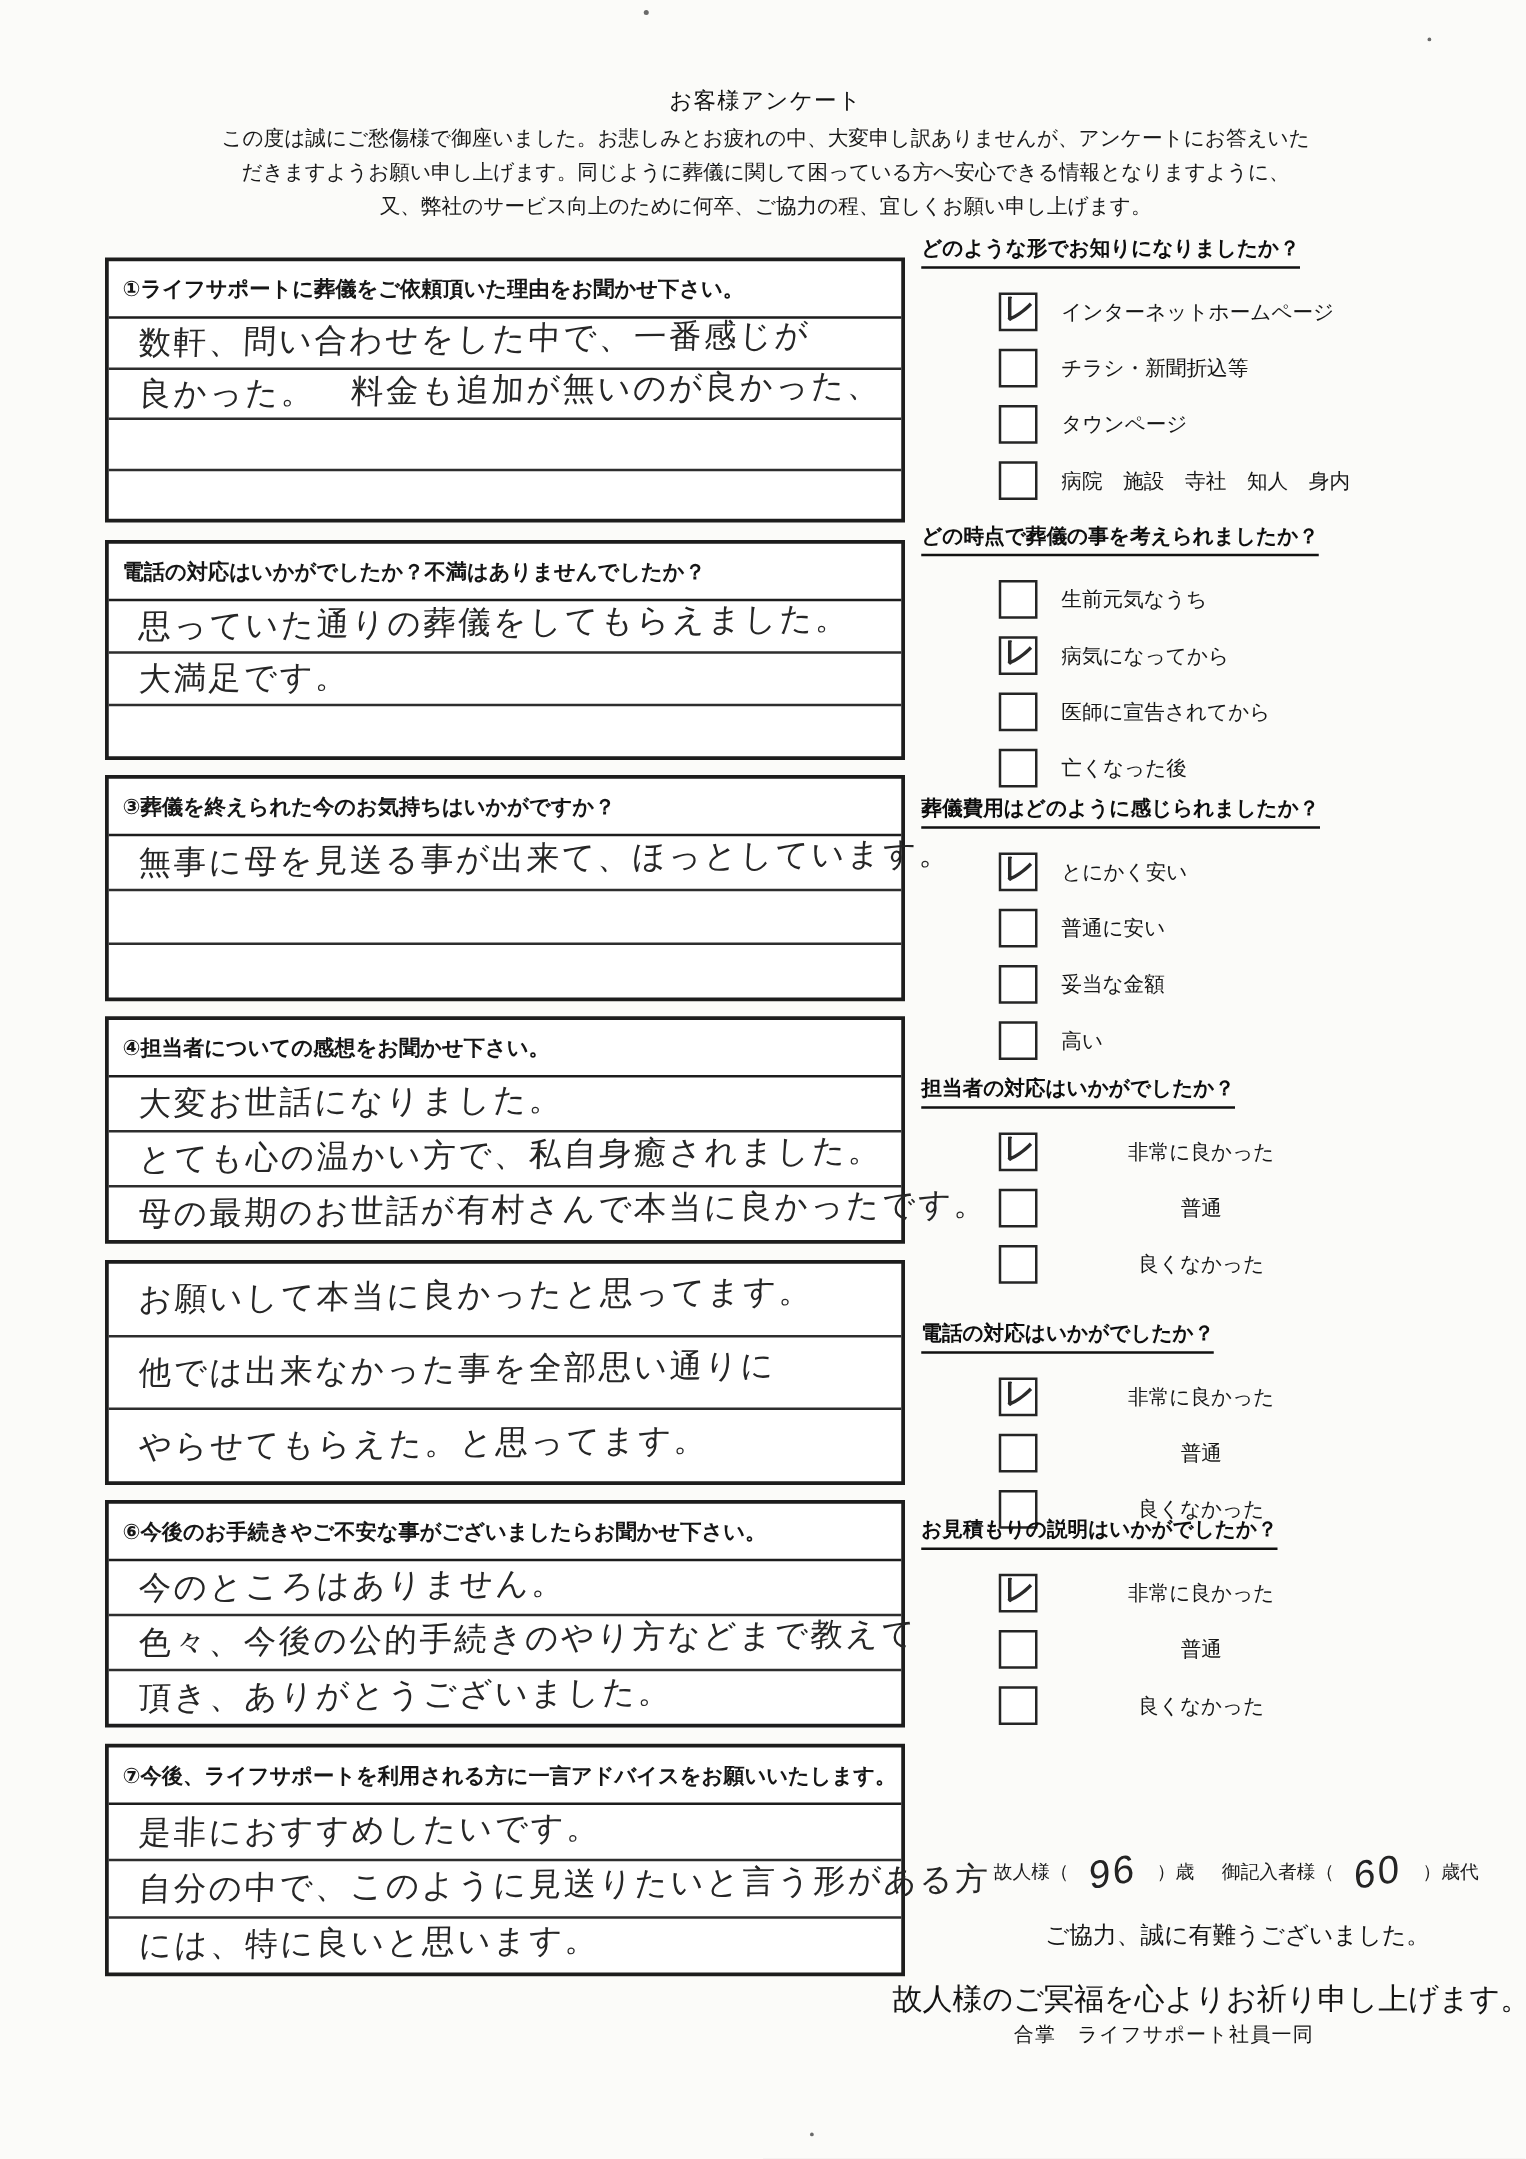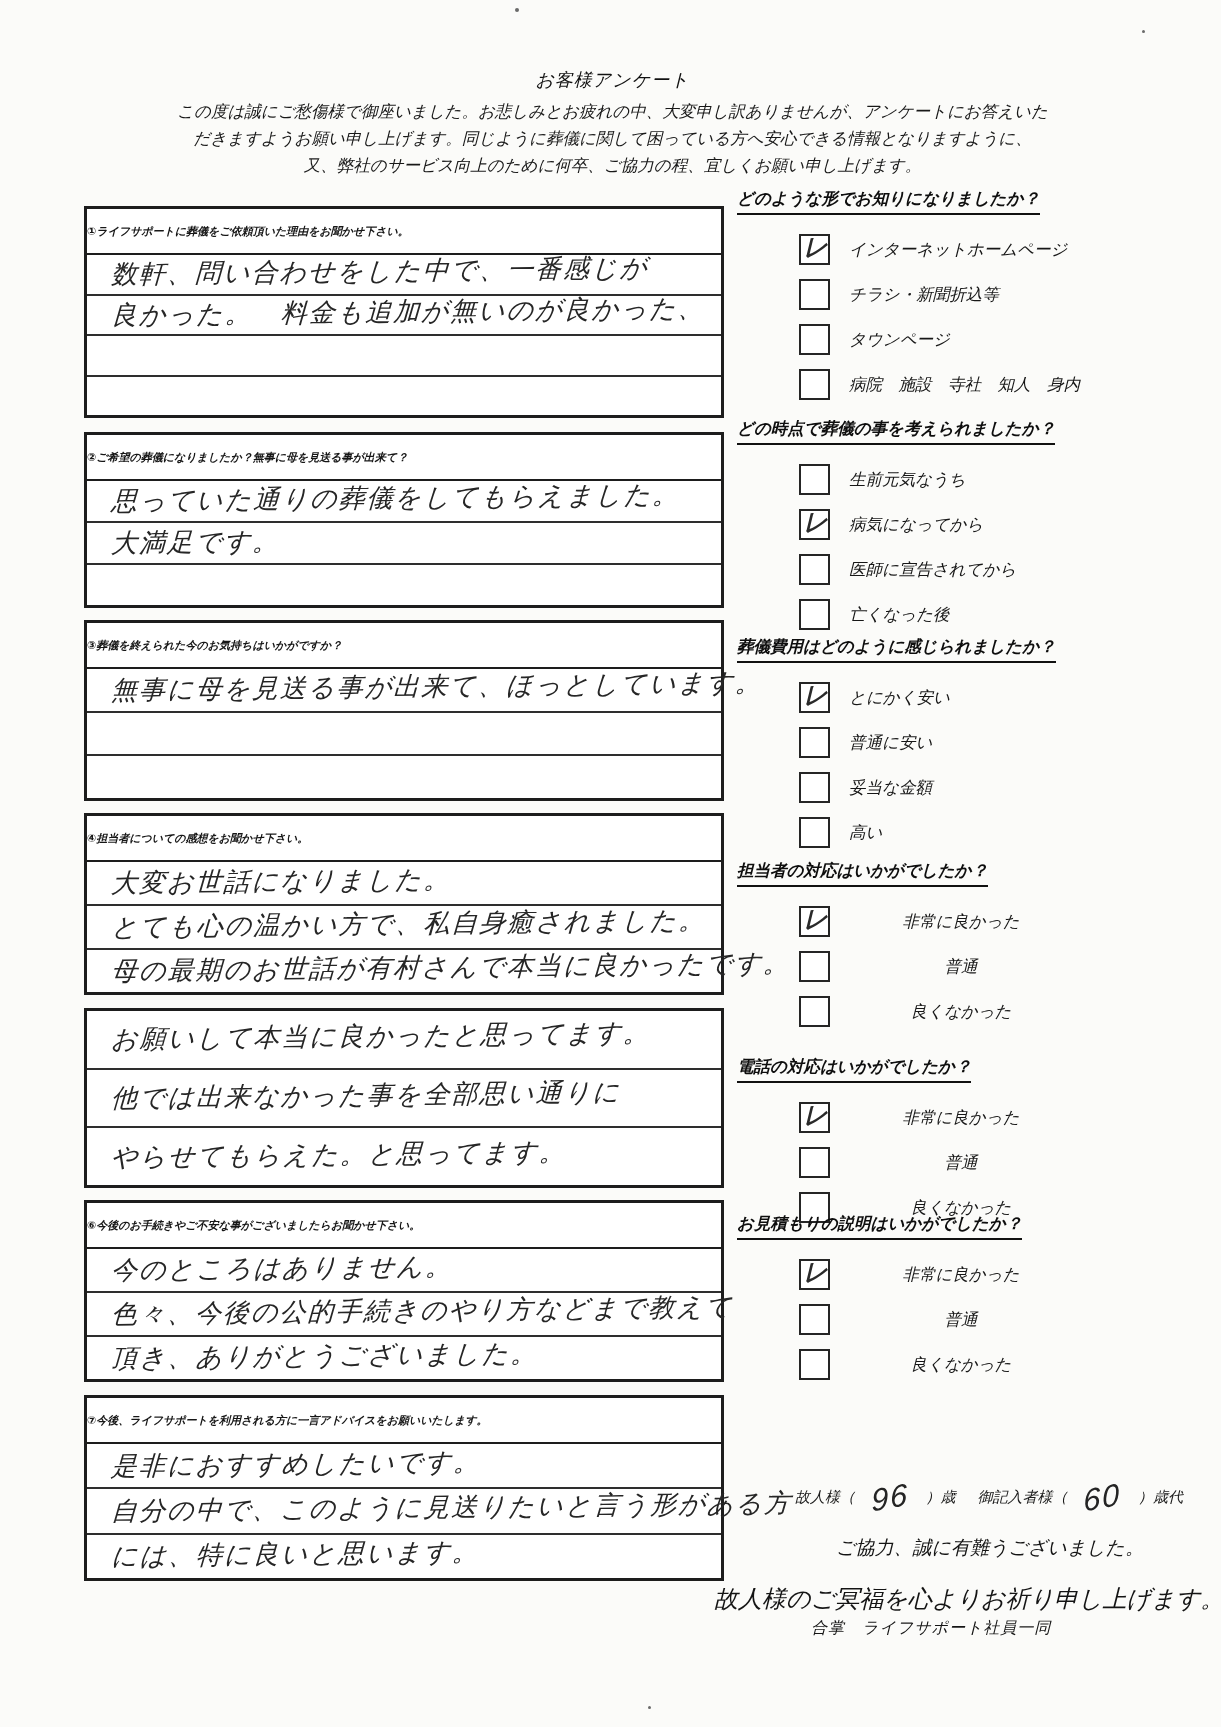--- a/index.html
+++ b/index.html
@@ -4,41 +4,40 @@
 <style>
   html,body{margin:0;padding:0;background:#e8e8e6;}
   .page{
     position:relative;
     width:1221px;height:1727px;
     margin:0 auto;
     background:#fbfbf9;
     font-family:"Liberation Sans","DejaVu Sans",sans-serif;
     color:#161616;
     overflow:hidden;
-    font-style:italic;
   }
   .speck{position:absolute;background:#6a6a6a;border-radius:50%;}
   .title{
     position:absolute;top:68px;left:0;width:1225px;
     text-align:center;font-size:18px;letter-spacing:1px;color:#111;
   }
   .intro{
     position:absolute;top:98px;left:0;width:1225px;
     text-align:center;font-size:16.5px;line-height:27px;color:#181818;
   }
   
   .qbox{
     position:absolute;left:84px;width:640px;
     border:3px solid #1d1d1d;background:#fff;
     display:flex;flex-direction:column;
     box-sizing:border-box;
   }
   .qhead{
     flex:0 0 auto;height:44px;display:flex;align-items:center;
-    padding:0 0;font-weight:bold;font-size:11px;
+    padding:0 11px;font-weight:bold;font-size:17px;
     border-bottom:2.5px solid #1d1d1d;white-space:nowrap;
   }
   .qrow{
     flex:1 1 0;display:flex;align-items:center;
     padding-left:24px;overflow:visible;
   }
   .qrow + .qrow{border-top:2px solid #2e2e2e;}
   .hand{
     font-size:26px;white-space:nowrap;color:#262626;
     letter-spacing:2px;transform:rotate(-0.7deg) skewX(-3deg);
@@ -102,21 +101,21 @@
       </div>
     <div class="qrow">
         <span class="hand"></span>
       </div>
     <div class="qrow">
         <span class="hand"></span>
       </div>
   </section>
 
   <section class="qbox" style="top:432px;height:176px;">
-    <div class="qhead">②ご希望の葬儀になりましたか？無事に母を見送る事が出来て？</div>
+    <div class="qhead">電話の対応はいかがでしたか？不満はありませんでしたか？</div>
     <div class="qrow">
         <span class="hand">思っていた通りの葬儀をしてもらえました。</span>
       </div>
     <div class="qrow">
         <span class="hand">大満足です。</span>
       </div>
     <div class="qrow">
         <span class="hand"></span>
       </div>
   </section>

